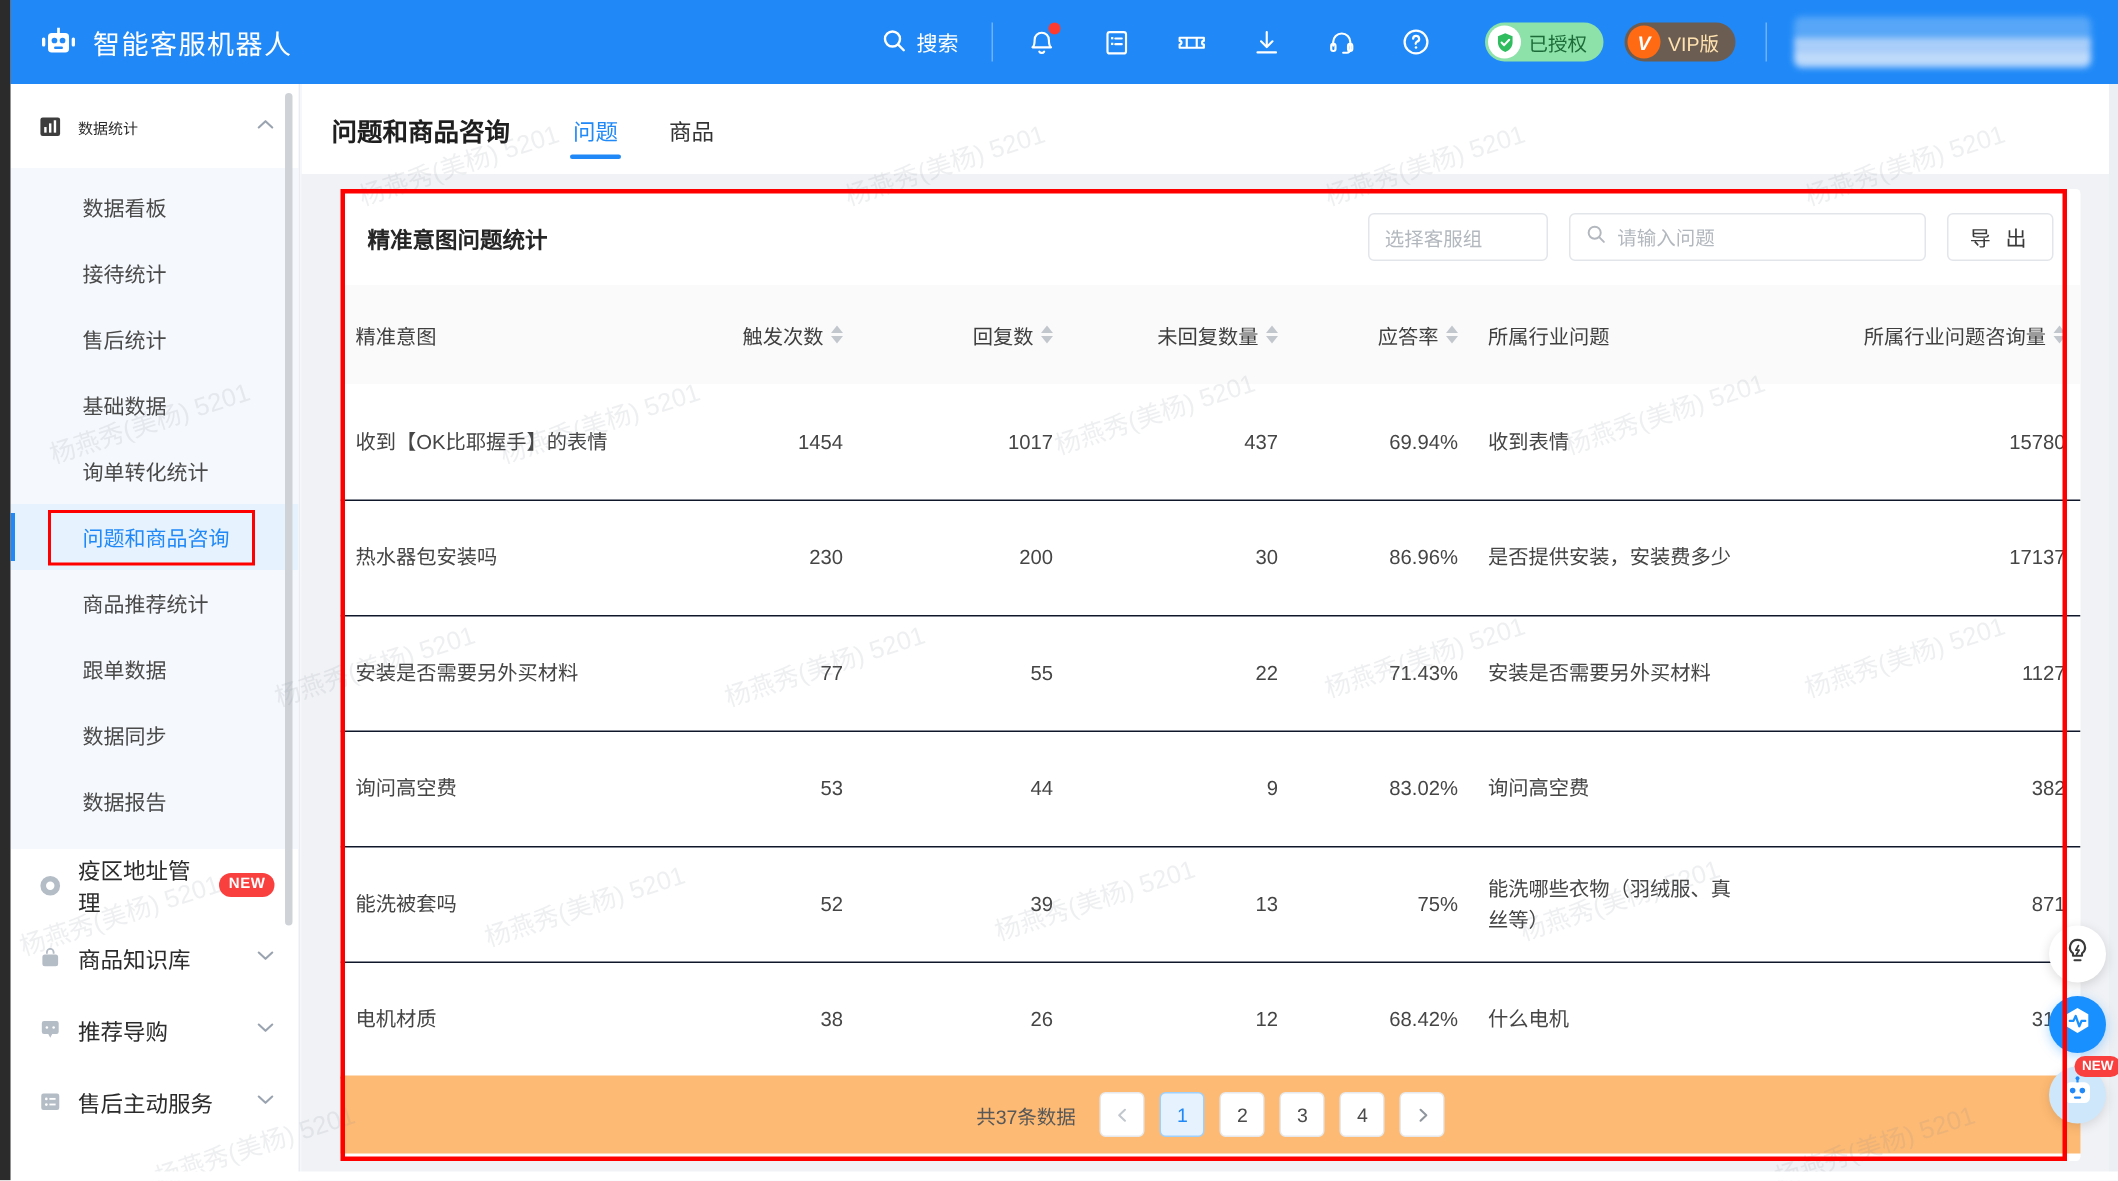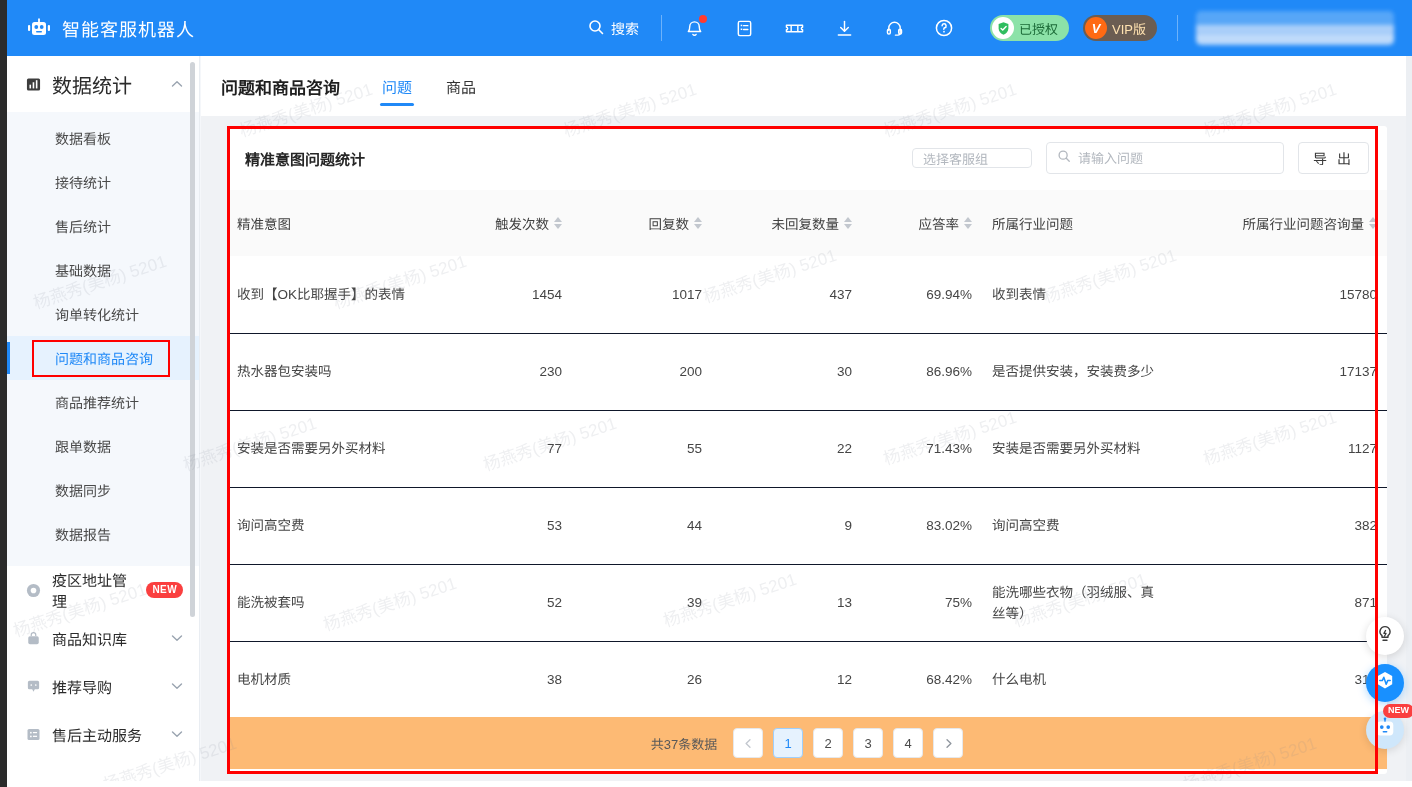--- a/index.html
+++ b/index.html
@@ -141,21 +141,21 @@
     cursor: pointer;
     background: #ffffff;
   }
   .side-group-head .gicon {
     width: 16px; height: 16px;
     margin-right: 11px;
     display: flex; align-items: center; justify-content: center;
     color: #3d3d3d;
   }
   .side-group-head .gtext {
-    font-size: 20px; color: #2b2b2b;
+    font-size: 10px; color: #2b2b2b;
     flex: 1;
   }
   .chev {
     color: #9aa4b0;
     font-size: 11px;
     line-height: 1;
   }
   .sub-list {
     background: #f5f8fc;
     padding: 4px 0 10px 0;
@@ -265,21 +265,21 @@
   .card-top {
     height: 64px;
     display: flex; align-items: center;
     padding: 0 18px 0 18px;
   }
   .card-title {
     font-size: 15px; font-weight: bold; color: #262626;
   }
   .card-top-spacer { flex: 1; }
   .select-box {
-    width: 120px; height: 20px;
+    width: 120px; height: 32px;
     border: 1px solid #e2e5e9;
     border-radius: 4px;
     display: flex; align-items: center;
     padding: 0 10px;
     font-size: 13px;
     color: #b3b8bf;
     cursor: pointer;
   }
   .search-box {
     width: 238px; height: 32px;

